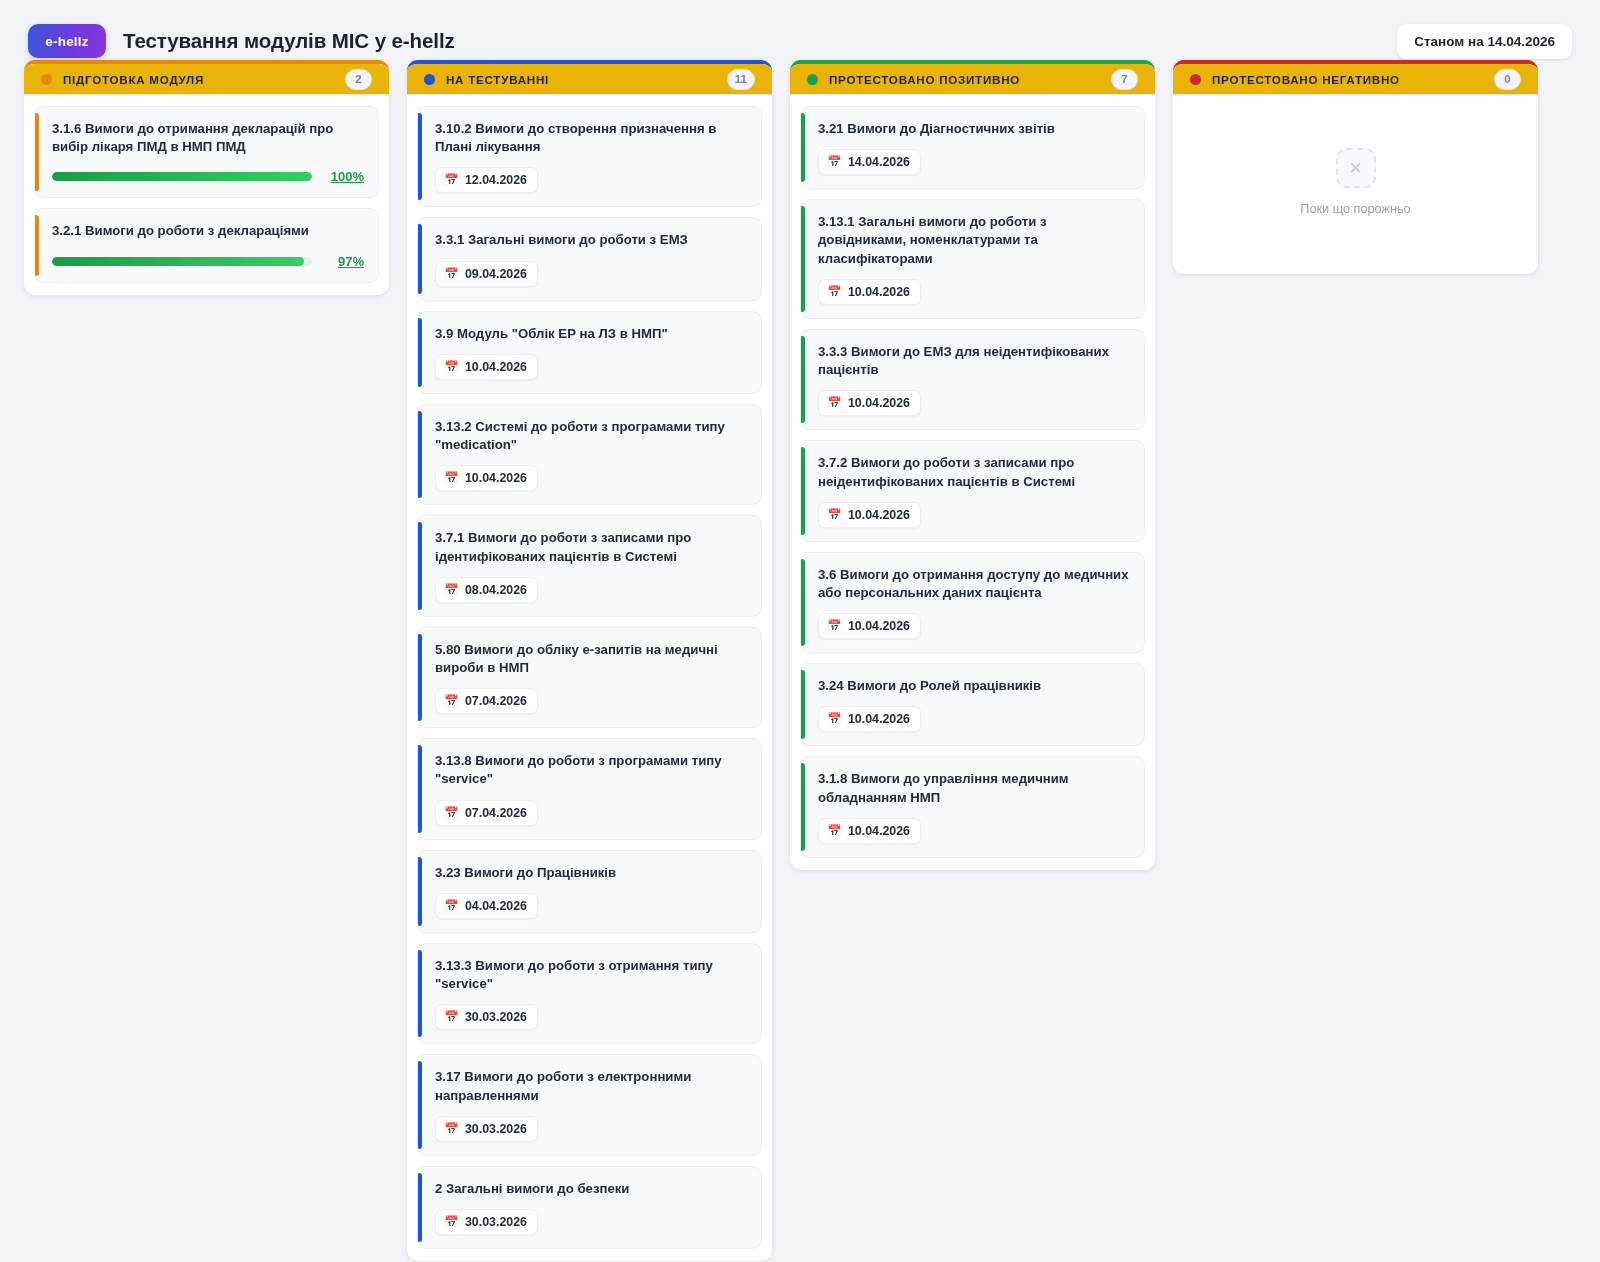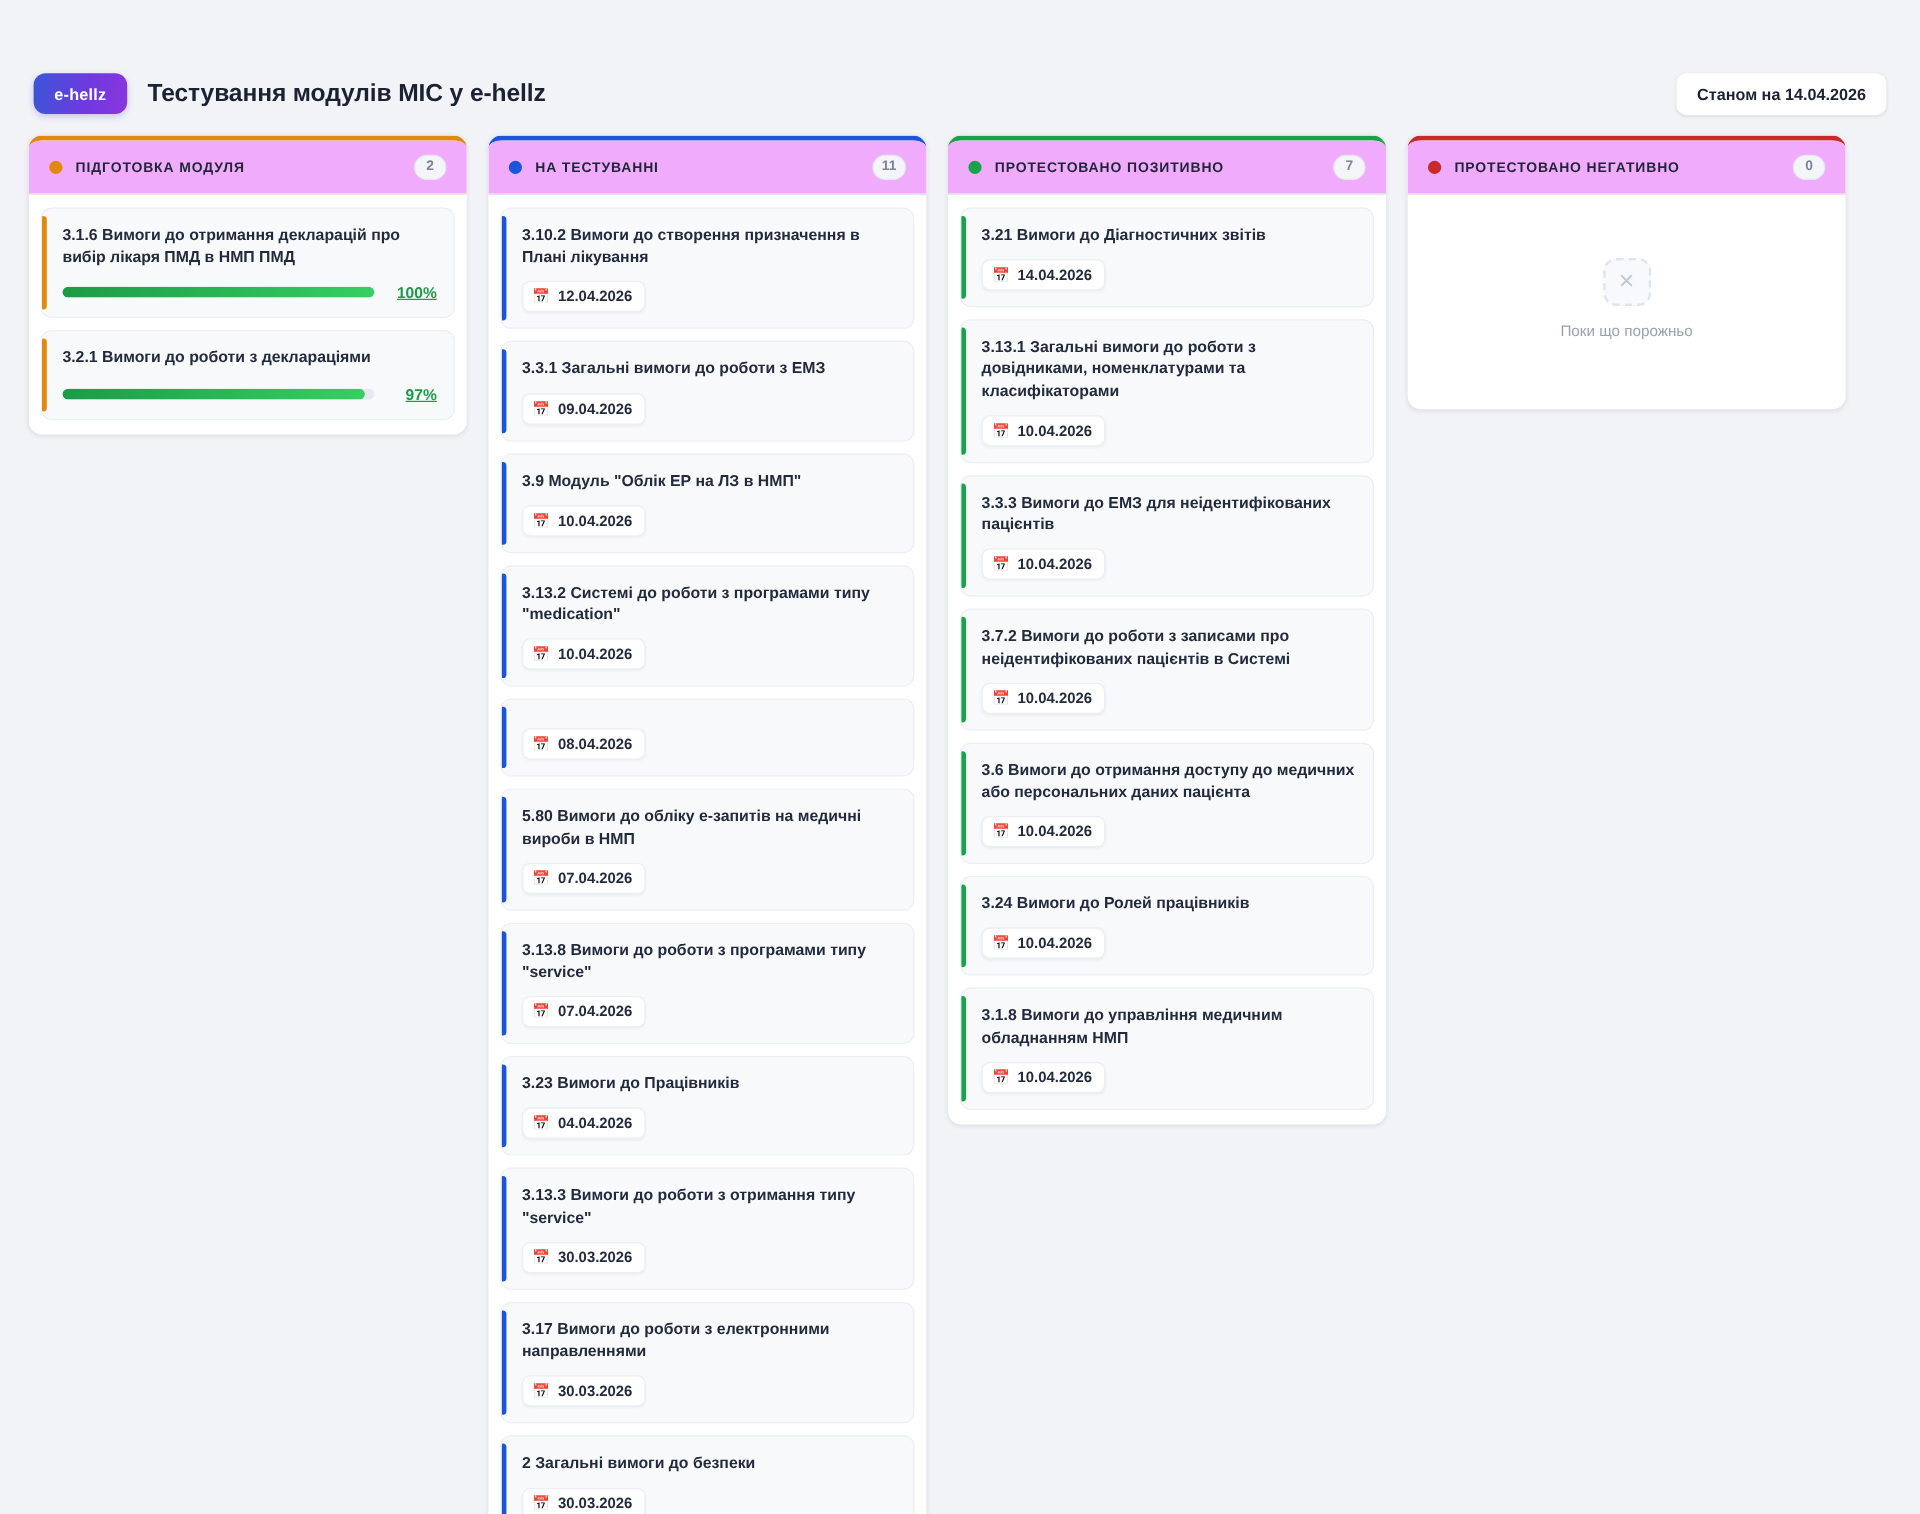--- a/index.html
+++ b/index.html
@@ -9,22 +9,21 @@
     width: 1600px; height: 1262px;
     background: #f2f3f7;
     font-family: "Liberation Sans", "DejaVu Sans", sans-serif;
     -webkit-font-smoothing: antialiased;
   }
 
   
   .topbar {
     display: flex; align-items: center;
     padding: 22px 28px 0 28px;
-    height: 92px;
-    margin-top: 21px;
+    height: 60px;
   }
   .brand-badge {
     display: inline-flex; align-items: center; justify-content: center;
     min-width: 78px; height: 34px;
     padding: 0 14px;
     border-radius: 10px;
     background: linear-gradient(100deg, #3b56d6 0%, #6d3ae0 55%, #8b35dd 100%);
     color: #ffffff;
     font-size: 13.5px; font-weight: bold;
     letter-spacing: .2px;
@@ -60,24 +59,24 @@
     width: 365px;
     flex: 0 0 365px;
     background: #ffffff;
     border-radius: 11px;
     border-top: 4px solid var(--accent);
     box-shadow: 0 1px 4px rgba(25,30,60,.10);
     overflow: hidden;
   }
   .col-header {
     display: flex; align-items: center;
-    height: 45px;
+    height: 31px;
     padding: 0 17px;
     border-bottom: 1px solid var(--divider);
-    background: #f0abfc;
+    background: #eab308;
   }
   .col-dot {
     width: 11px; height: 11px; border-radius: 50%;
     background: var(--accent);
     flex: 0 0 11px;
   }
   .col-title {
     margin-left: 11px;
     font-size: 11.6px;
     font-weight: bold;
@@ -241,21 +240,21 @@
             <span>09.04.2026</span>
           </div></div>
         <div class="card" style="--accent: #1a56db;"><div class="card-title">3.9 Модуль "Облік ЕР на ЛЗ в НМП"</div><div class="date-chip">
             <span class="cal-icon">📅</span>
             <span>10.04.2026</span>
           </div></div>
         <div class="card" style="--accent: #1a56db;"><div class="card-title">3.13.2 Системі до роботи з програмами типу "medication"</div><div class="date-chip">
             <span class="cal-icon">📅</span>
             <span>10.04.2026</span>
           </div></div>
-        <div class="card" style="--accent: #1a56db;"><div class="date-chip">
+        <div class="card" style="--accent: #1a56db;"><div class="card-title">3.7.1 Вимоги до роботи з записами про ідентифікованих пацієнтів в Системі</div><div class="date-chip">
             <span class="cal-icon">📅</span>
             <span>08.04.2026</span>
           </div></div>
         <div class="card" style="--accent: #1a56db;"><div class="card-title">5.80 Вимоги до обліку е-запитів на медичні вироби в НМП</div><div class="date-chip">
             <span class="cal-icon">📅</span>
             <span>07.04.2026</span>
           </div></div>
         <div class="card" style="--accent: #1a56db;"><div class="card-title">3.13.8 Вимоги до роботи з програмами типу "service"</div><div class="date-chip">
             <span class="cal-icon">📅</span>
             <span>07.04.2026</span>

